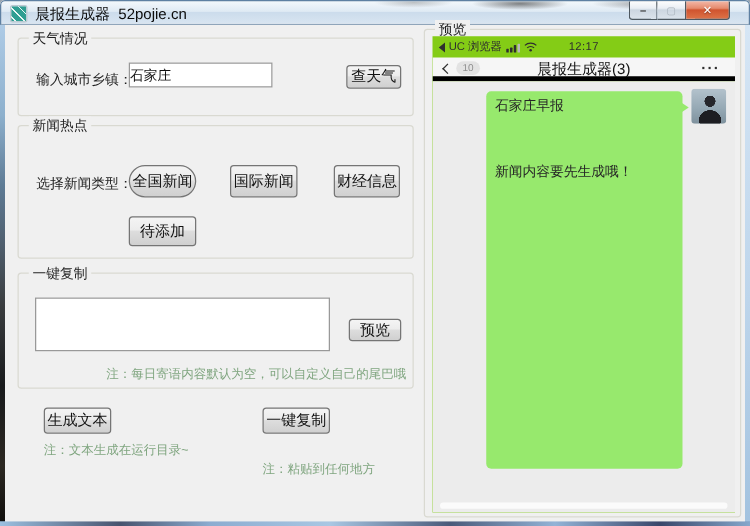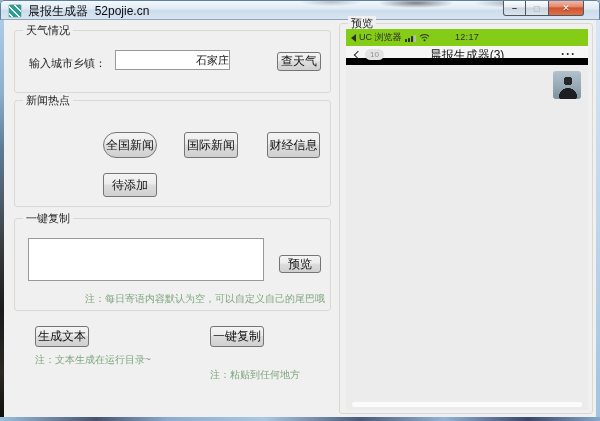--- a/index.html
+++ b/index.html
@@ -46,39 +46,39 @@
   
   .group{position:absolute;border:1px solid #d9d9d1;border-radius:3px;}
   .group-title{position:absolute;top:-8px;left:8px;background:#f0f0f0;padding:0 3px;font-size:11px;color:#1e1e1e;}
   .form-label{position:absolute;font-size:11px;color:#1e1e1e;}
   .btn{
     position:absolute;display:flex;align-items:center;justify-content:center;
     font-size:12px;color:#111;border:1px solid #757575;border-radius:3px;
     background:linear-gradient(#f4f4f4,#ececec 45%,#dddddd 50%,#d0d0d0);
     cursor:default;
   }
-  .text-input{position:absolute;border:1px solid #999;background:#fff;font-size:11px;text-align:right;
-    font-family:Liberation Sans, sans-serif;color:#111;padding:0;margin-left:12px;}
+  .text-input{position:absolute;border:1px solid #999;background:#fff;font-size:11px;text-align:left;
+    font-family:Liberation Sans, sans-serif;color:#111;padding:0;}
   .note{position:absolute;font-size:10px;color:#7fa57f;white-space:nowrap;}
   textarea.memo{position:absolute;border:1px solid #999;background:#fff;resize:none;
     font-family:"Liberation Sans","DejaVu Sans",sans-serif;font-size:11px;padding:2px;}
 
   
   .phone{position:absolute;left:6px;top:5px;width:242px;height:381px;background:#84cc16;overflow:hidden;}
   .statusbar{position:absolute;left:0;top:0;right:0;height:17px;font-size:9px;color:#2e2e2e;}
   .sb-left{position:absolute;left:5px;top:0;height:17px;display:flex;align-items:center;gap:3px;}
   .sb-time{position:absolute;left:0;right:0;top:0;height:17px;text-align:center;line-height:17px;letter-spacing:.3px;}
   .sb-right{position:absolute;right:6px;top:12px;height:17px;display:flex;align-items:center;gap:3px;}
   .back-tri{width:0;height:0;border-top:4px solid transparent;border-bottom:4px solid transparent;border-right:5px solid #2e2e2e;}
   .sig{display:flex;align-items:flex-end;gap:1px;height:8px;}
   .sig span{width:2px;border-radius:.5px;background:#2e2e2e;display:block;}
   .sig .b1{height:3px}.sig .b2{height:4px}.sig .b3{height:6px}.sig .b4{height:7px;background:#b9b9b9;}
   .battery{position:relative;width:17px;height:8px;border-radius:2px;background:#53d769;margin-right:2px;}
   .battery:after{content:"";position:absolute;right:-3px;top:2px;width:2px;height:4px;background:#a9a9a9;border-radius:0 1px 1px 0;}
-  .navbar{position:absolute;left:0;top:17px;right:0;height:19px;background:#f6f6f6;border-bottom:7px solid #000000;}
+  .navbar{position:absolute;left:0;top:17px;right:0;height:19px;background:#f6f6f6;border-bottom:4px solid #000000;}
   .chev{position:absolute;left:9px;top:6px;width:6px;height:6px;border-left:1.5px solid #2e2e2e;border-bottom:1.5px solid #2e2e2e;transform:rotate(45deg);}
   .badge{position:absolute;left:19px;top:3px;background:#e3e3e3;color:#8f8f8f;font-size:8px;line-height:11px;padding:0 5px;border-radius:7px;}
   .nav-title{position:absolute;left:0;right:0;top:0;height:19px;text-align:center;line-height:19px;font-size:12px;color:#121212;}
   .nav-menu{position:absolute;right:12px;top:0;height:19px;line-height:17px;font-size:12px;color:#2e2e2e;font-weight:bold;letter-spacing:1px;}
   .chatarea{position:absolute;left:0;right:0;top:36px;bottom:0;background:#ececec;}
   .bubble{position:absolute;left:43px;top:8px;width:157px;height:302px;background:#97e96d;border-radius:4px;}
   .bubble-tail{position:absolute;right:-5px;top:9px;width:0;height:0;border-top:4px solid transparent;border-bottom:4px solid transparent;border-left:6px solid #97e96d;}
   .bubble-line{position:absolute;left:7px;font-size:11px;color:#262626;white-space:nowrap;}
   .line1{top:4px;} .line2{top:57px;}
   .avatar{
@@ -118,20 +118,21 @@
 
     <div class="group" style="left:10px;top:10px;width:317px;height:63px;">
       <div class="group-title">天气情况</div>
       <div class="form-label" style="left:14px;top:25px;">输入城市乡镇：</div>
       <input class="text-input" style="left: 88px; top: 19px; width: 115px; height: 20px;" value="石家庄">
       <div class="btn" style="left:262px;top:21px;width:44px;height:19px;">查天气</div>
     </div>
 
     <div class="group" style="left:10px;top:80px;width:317px;height:107px;">
       <div class="group-title">新闻热点</div>
+      <div class="form-label" style="left:14px;top:38px;">选择新闻类型：</div>
       <div class="btn" style="left:88px;top:31px;width:54px;height:26px;border-radius:13px;">全国新闻</div>
       <div class="btn" style="left:169px;top:31px;width:54px;height:26px;">国际新闻</div>
       <div class="btn" style="left:252px;top:31px;width:53px;height:26px;">财经信息</div>
       <div class="btn" style="left:88px;top:72px;width:54px;height:24px;">待添加</div>
     </div>
 
     <div class="group" style="left:10px;top:198px;width:317px;height:93px;">
       <div class="group-title">一键复制</div>
       <textarea class="memo" style="left: 13px; top: 19px; width: 236px; height: 43px;"></textarea>
       <div class="btn" style="left:264px;top:36px;width:42px;height:18px;">预览</div>
@@ -179,20 +180,25 @@
         </div>
 
         <div class="navbar">
           <span class="chev"></span>
           <span class="badge">10</span>
           <div class="nav-title">晨报生成器(3)</div>
           <div class="nav-menu">···</div>
         </div>
 
         <div class="chatarea">
+          <div class="bubble">
+            <div class="bubble-tail"></div>
+            <div class="bubble-line line1">石家庄早报</div>
+            <div class="bubble-line line2">新闻内容要先生成哦！</div>
+          </div>
           <div class="avatar"></div>
         </div>
 
         <div class="phone-bottom"></div>
       </div>
     </div>
 
   </div>
 </div>
 

